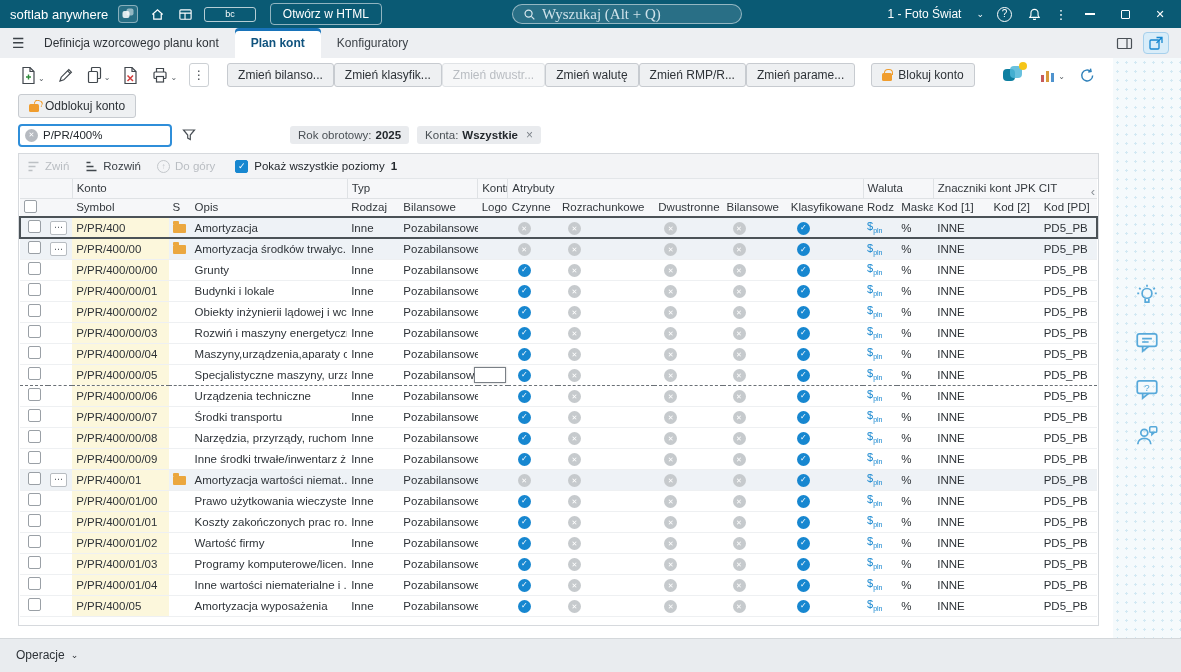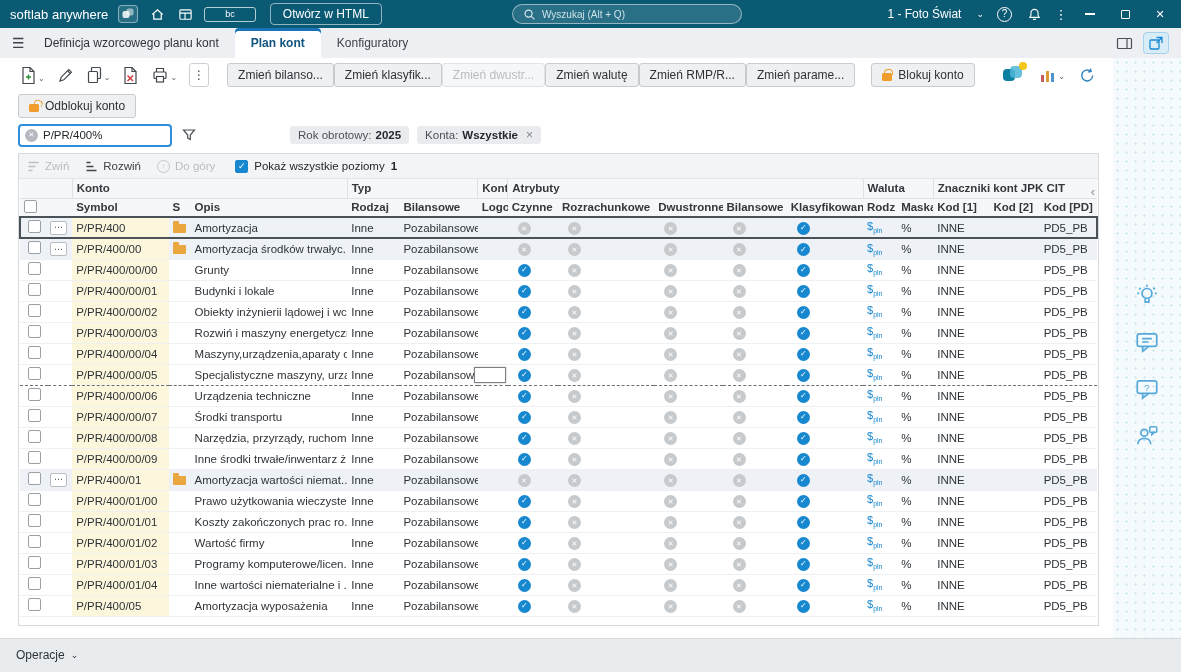--- a/index.html
+++ b/index.html
@@ -8,21 +8,21 @@
 .page{width:100%;height:100%;display:flex;flex-direction:column}
 
 
 .titlebar{height:28px;background:#0a5a74;color:#fff;display:flex;align-items:center;gap:10px;padding:0 10px;position:relative;flex:0 0 auto}
 .brand{font-size:13px;white-space:nowrap}
 .tb-badge{width:20px;height:18px;border:1px solid rgba(255,255,255,.45);border-radius:4px;background:rgba(255,255,255,.12);display:inline-flex;align-items:center;justify-content:center;cursor:pointer}
 .tb-ic{display:inline-flex;align-items:center;justify-content:center;width:18px;height:18px;cursor:pointer}
 .tb-bc{border:1px solid rgba(255,255,255,.7);border-radius:3px;font-size:9px;line-height:1;padding:2px 20px;cursor:pointer}
 .open-html{background:transparent;border:1px solid rgba(255,255,255,.55);border-radius:4px;color:#fff;font-size:12px;padding:3px 12px;font-family:inherit;margin-left:4px;cursor:pointer}
 .search-pill{position:absolute;left:512px;top:4px;width:230px;height:20px;border:1px solid rgba(255,255,255,.5);background:rgba(255,255,255,.13);border-radius:10px;display:flex;align-items:center;gap:6px;padding:0 10px}
-.search-input{background:transparent;border:none;outline:none;color:#fff;font-size:10px;width:100%;font-family:Liberation Sans, sans-serif}
+.search-input{background:transparent;border:none;outline:none;color:#fff;font-size:15px;width:100%;font-family:Liberation Serif, serif}
 .search-input::placeholder{color:#cfe2ea}
 .tb-right{margin-left:auto;display:flex;align-items:center;gap:13px}
 .company{display:inline-flex;align-items:center;gap:15px;font-size:12px;white-space:nowrap;cursor:pointer}
 .chev{font-size:9px;line-height:1}
 .q{border:1.2px solid #fff;border-radius:50%;width:15px;height:15px;font-size:10px;line-height:1}
 .kebab{font-size:13px;width:10px}
 .win-btn{width:22px;height:22px;display:inline-flex;align-items:center;justify-content:center;font-size:11px;cursor:pointer}
 .min-g{width:10px;height:1.5px;background:#fff}
 .max-g{width:9px;height:9px;border:1.2px solid #fff;border-radius:1px}
 
@@ -75,21 +75,21 @@
 .grid-panel{height:100%;border:1px solid #d6d9dd;position:relative;display:flex;flex-direction:column;overflow:hidden}
 .gridbar{height:25px;background:#f3f4f6;border-bottom:1px solid #e3e6e9;display:flex;align-items:center;gap:16px;padding:0 8px;flex:0 0 auto}
 .gb-btn{display:inline-flex;align-items:center;gap:5px;font-size:11.5px;color:#3c4248;cursor:pointer}
 .gb-btn.disabled{color:#b9bdc2;cursor:default}
 .upcircle{width:13px;height:13px;border:1.2px solid #c3c7cb;border-radius:50%;color:#c3c7cb;font-size:8px;display:inline-flex;align-items:center;justify-content:center}
 .gb-check{display:inline-flex;align-items:center;gap:6px;font-size:11.5px;color:#23282d;margin-left:4px;cursor:pointer}
 .cb{width:13px;height:13px;border:1px solid #9aa0a6;border-radius:2px;background:#fff;display:inline-flex;align-items:center;justify-content:center;font-size:9px;color:transparent;flex:0 0 auto;cursor:pointer}
 .cb.on{background:#1787d0;border-color:#1787d0;color:#fff}
 .hdr-chevron{position:absolute;top:30px;right:3px;color:#8a9096;font-size:13px;z-index:3;cursor:pointer}
 table.grid{width:100%;border-collapse:collapse;table-layout:fixed;font-size:11.5px}
-thead th{height:19px;background:#f6f7f9;font-weight:bold;text-align:left;color:#33383d;padding:0 4px;white-space:nowrap;overflow:hidden;border-bottom:1px solid #dfe2e5}
+thead th{height:19px;background:#f6f7f9;font-weight:normal;text-align:left;color:#33383d;padding:0 4px;white-space:nowrap;overflow:hidden;border-bottom:1px solid #dfe2e5}
 tr.ghr th{border-left:1px solid #dfe2e5}
 tr.ghr th:first-child,tr.ghr th.empty{border-left:none}
 tbody td{height:21px;padding:0 4px;border-bottom:1px solid #eef0f2;white-space:nowrap;overflow:hidden;vertical-align:middle}
 tbody tr.grp td{background:#eef2f6}
 td.c-sym{background:#fcf7dc!important;color:#2e3338}
 td.c-cb{text-align:center;padding:0}
 td.c-exp{padding:0 2px}
 .exp{display:inline-flex;align-items:center;justify-content:center;width:17px;height:14px;border:1px solid #b7bcc1;border-radius:2px;background:#fff;font-size:9px;color:#5a6066;line-height:1;cursor:pointer}
 .folder{position:relative;display:inline-block;width:13px;height:9px;background:#eba73f;border-radius:1px;margin-top:3px}
 .folder::before{content:'';position:absolute;top:-3px;left:0;width:6px;height:3px;background:#eba73f;border-radius:1px 1px 0 0}

